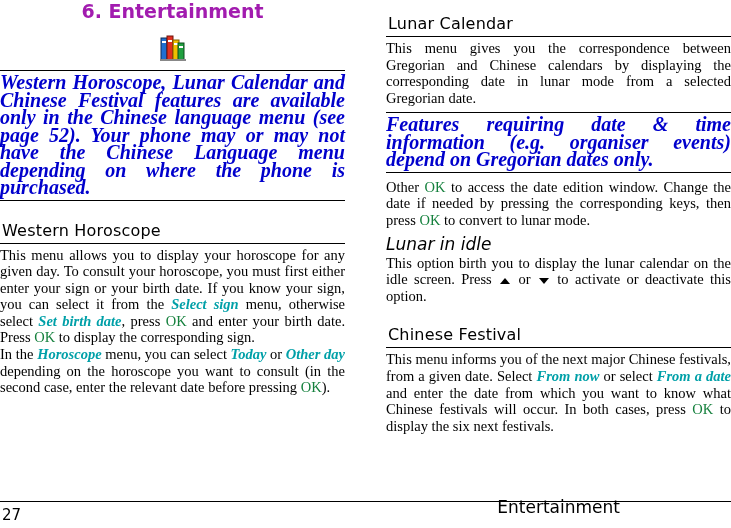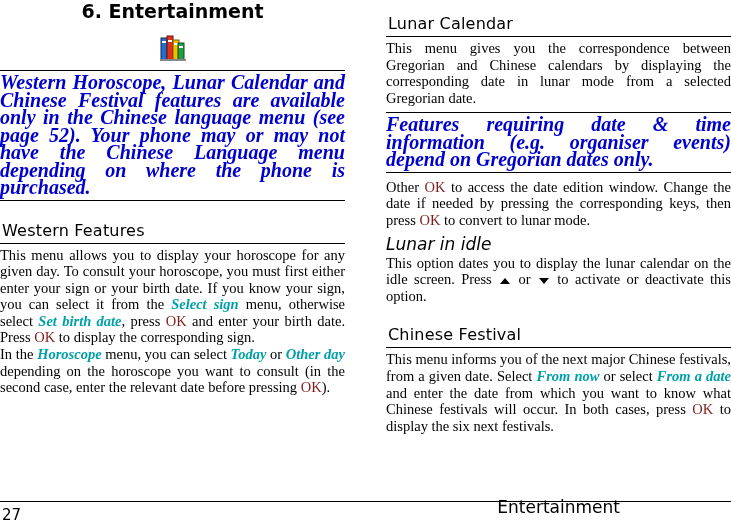--- a/index.html
+++ b/index.html
@@ -30,21 +30,21 @@
   .col-right { left: 386px; }
 
   h1.chapter-title {
     font-family: "DejaVu Sans", sans-serif;
     font-size: 19px;
     font-weight: bold;
     text-align: center;
     margin: 0;
     padding: 0 0 2px 0;
     letter-spacing: 0px;
-    color: #000000;
+    color: #a21caf;
   }
   .icon-row {
     text-align: center;
     margin-top: 10px;
     margin-bottom: 6px;
     height: 30px;
   }
   .books-icon {
     display: inline-block;
     width: 26px;
@@ -97,21 +97,21 @@
     font-size: 17px;
     font-weight: normal;
     margin: 5px 0 0 0;
   }
   .kw {
     color: #00a0a8;
     font-style: italic;
     font-weight: bold;
   }
   .kw-b {
-    color: #7f1d1d;
+    color: #15803d;
   }
   .footer {
     position: absolute;
     left: 0;
     bottom: 0;
     width: 622px;
     height: 30px;
   }
   .footer-rule {
     position: absolute;
@@ -176,21 +176,21 @@
         </svg>
       </span>
     </div>
 
     <hr class="rule">
 
     <p class="intro-note">Western Horoscope, Lunar Calendar and Chinese Festival features are available only in the Chinese language menu (see page 52). Your phone may or may not have the Chinese Language menu depending on where the phone is purchased.</p>
 
     <hr class="rule">
 
-    <h2 class="sect" style="margin-top:8px;">Western Features</h2>
+    <h2 class="sect" style="margin-top:8px;">Western Horoscope</h2>
     <hr class="rule-thin">
 
     <p class="body-text first"><span>This menu allows you to display your horoscope for any given day. To consult your horoscope, you must first either enter your sign or your birth date. If you know your sign, you can select it from the </span><span class="kw">Select sign</span><span> menu, otherwise select </span><span class="kw">Set birth date</span><span>, press </span><span class="kw-b">OK</span><span> and enter your birth date. Press </span><span class="kw-b">OK</span><span> to display the corresponding sign.</span></p>
 
     <p class="body-text" style="margin-top:0;"><span>In the </span><span class="kw">Horoscope</span><span> menu, you can select </span><span class="kw">Today</span><span> or </span><span class="kw">Other day</span><span> depending on the horoscope you want to consult (in the second case, enter the relevant date before pressing </span><span class="kw-b">OK</span><span>).</span></p>
 
   </div>
 
   <div class="col col-right">
 
@@ -200,21 +200,21 @@
     <p class="body-text first">This menu gives you the correspondence between Gregorian and Chinese calendars by displaying the corresponding date in lunar mode from a selected Gregorian date.</p>
 
     <hr class="rule" style="margin-top:6px;">
     <p class="intro-note">Features requiring date &amp; time information (e.g. organiser events) depend on Gregorian dates only.</p>
     <hr class="rule">
 
     <p class="body-text" style="margin-top:6px;"><span>Other </span><span class="kw-b">OK</span><span> to access the date edition window. Change the date if needed by pressing the corresponding keys, then press </span><span class="kw-b">OK</span><span> to convert to lunar mode.</span></p>
 
     <h3 class="subsect">Lunar in idle</h3>
 
-    <p class="body-text" style="margin-top:1px;"><span>This option dates you to display the lunar calendar on the idle screen. Press </span><span class="arrow-up"></span><span> or </span><span class="arrow-down"></span><span> to activate or deactivate this option.</span></p>
+    <p class="body-text" style="margin-top:1px;"><span>This option birth you to display the lunar calendar on the idle screen. Press </span><span class="arrow-up"></span><span> or </span><span class="arrow-down"></span><span> to activate or deactivate this option.</span></p>
 
     <h2 class="sect" style="margin-top:9px;">Chinese Festival</h2>
     <hr class="rule-thin">
 
     <p class="body-text first"><span>This menu informs you of the next major Chinese festivals, from a given date. Select </span><span class="kw">From now</span><span> or select </span><span class="kw">From a date</span><span> and enter the date from which you want to know what Chinese festivals will occur. In both cases, press </span><span class="kw-b">OK</span><span> to display the six next festivals.</span></p>
 
   </div>
 
   <div class="footer">
     <div class="footer-rule"></div>

